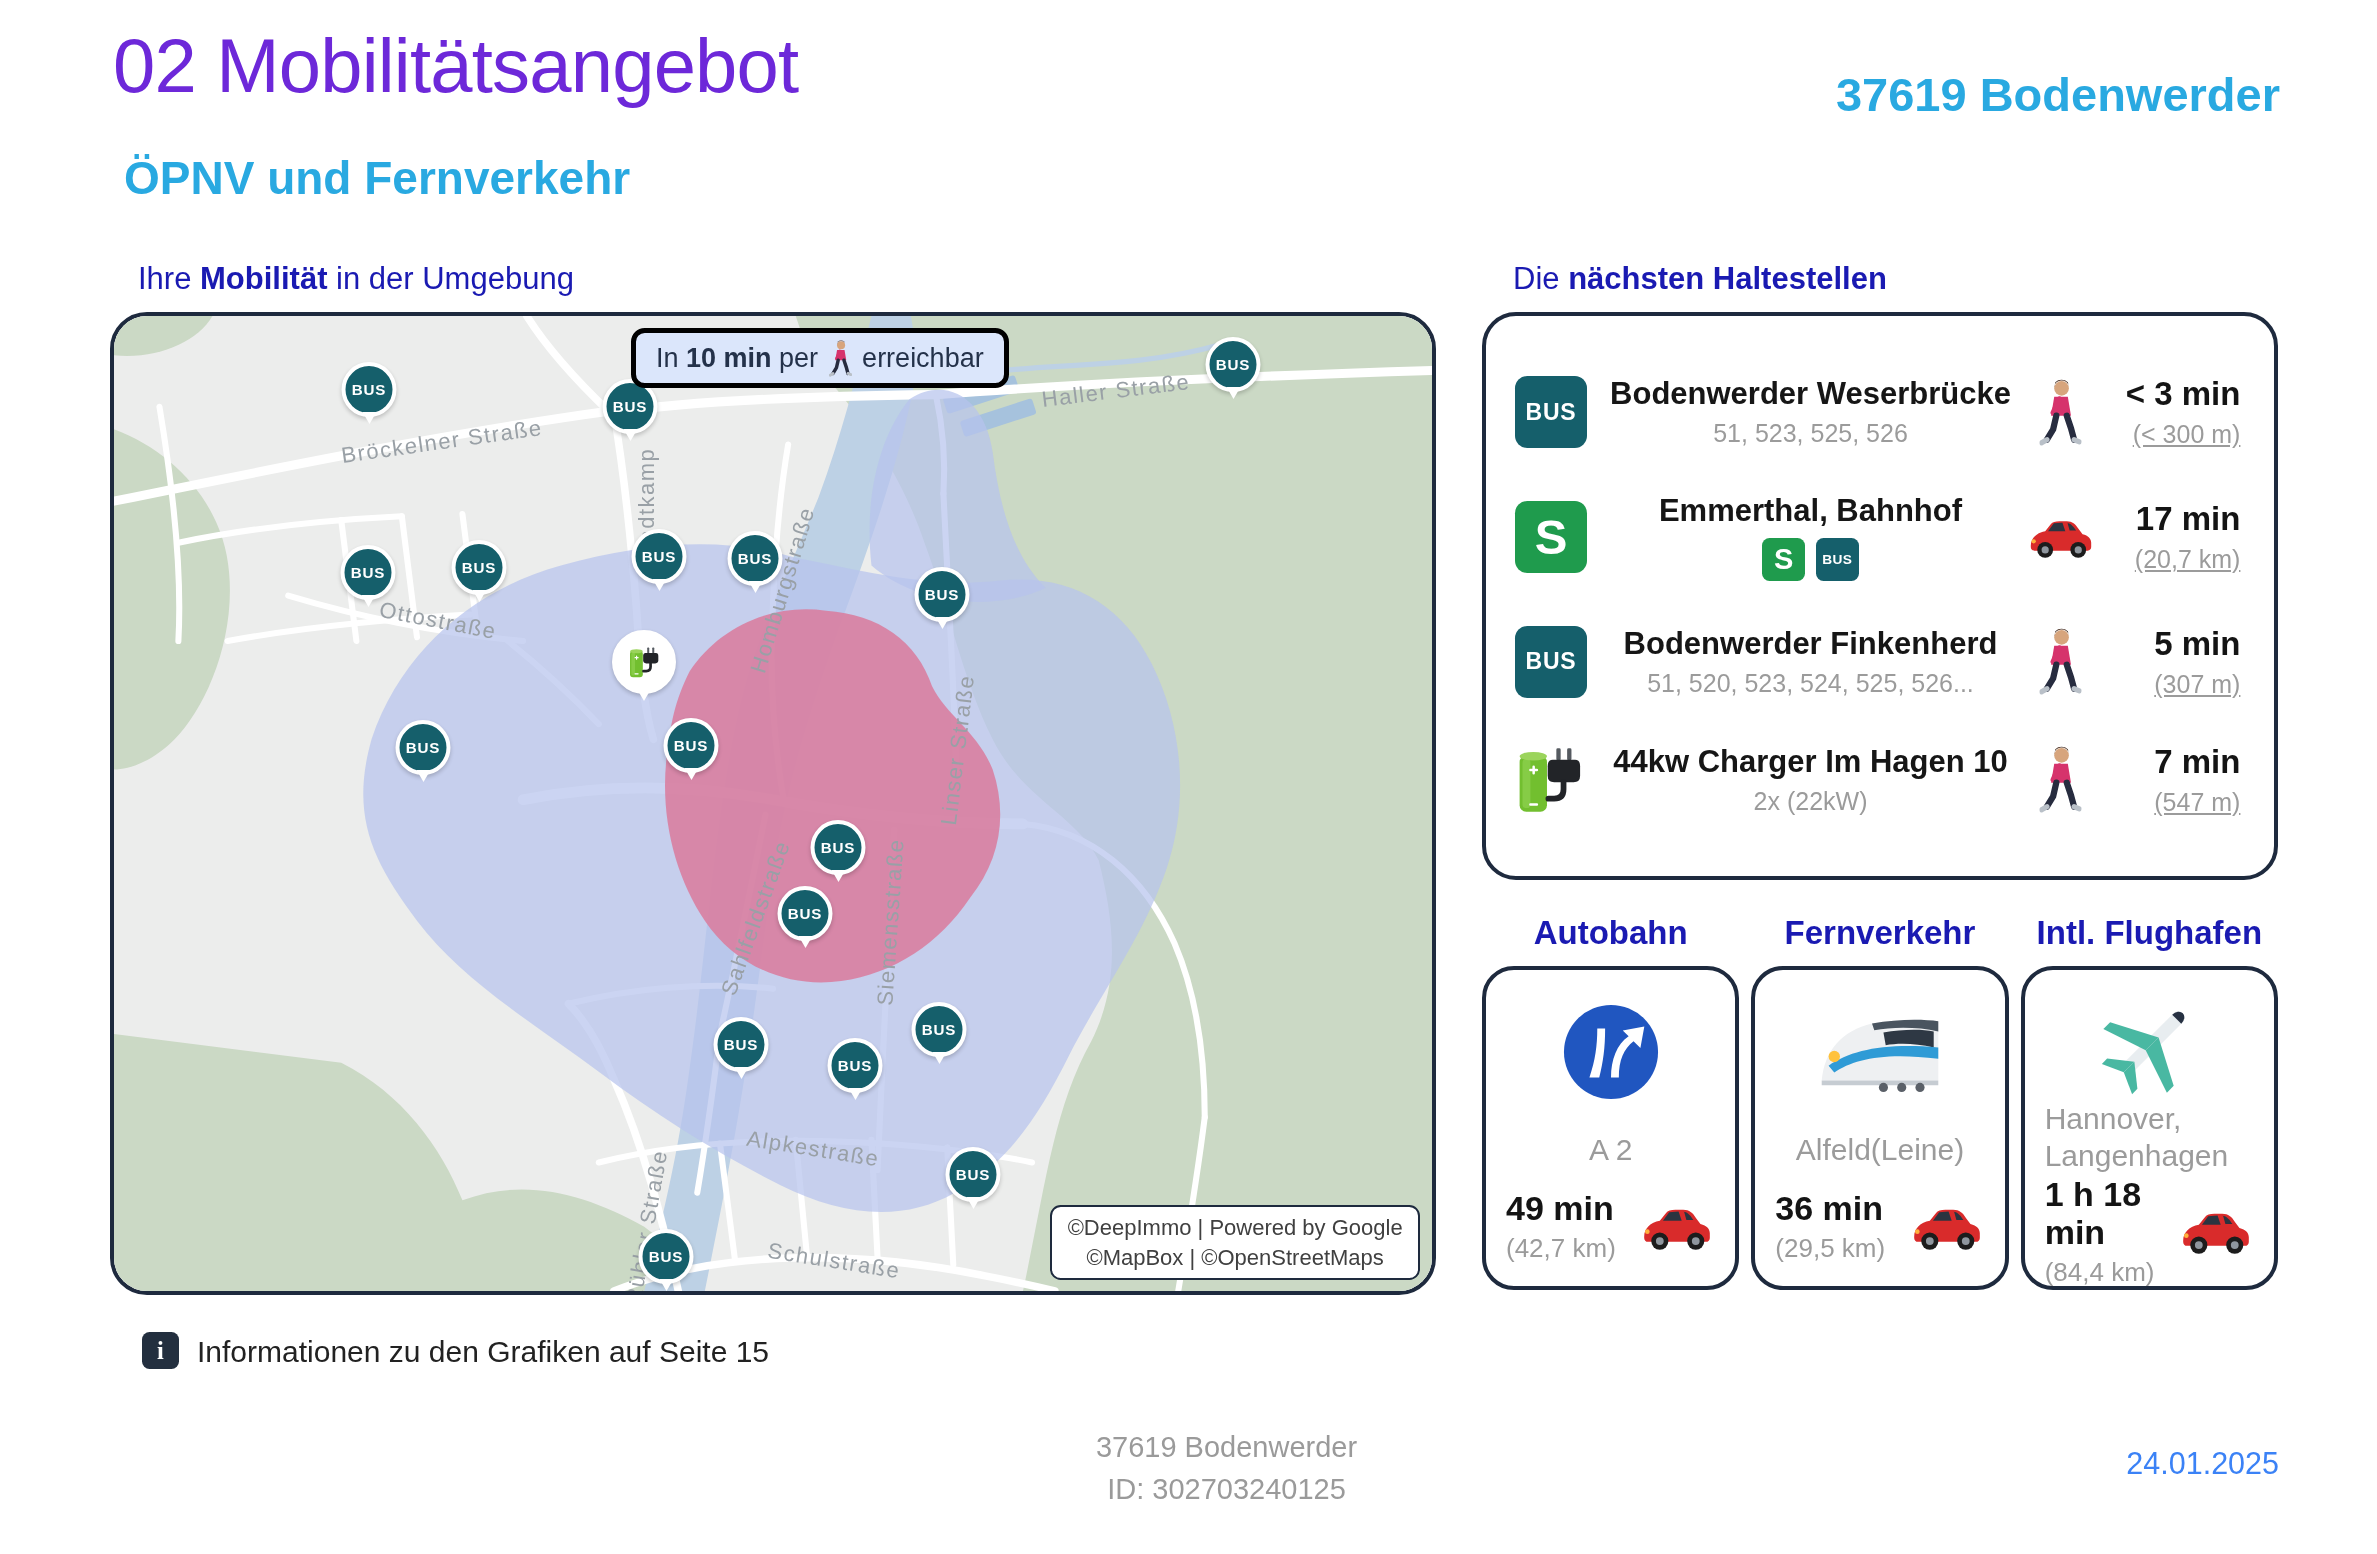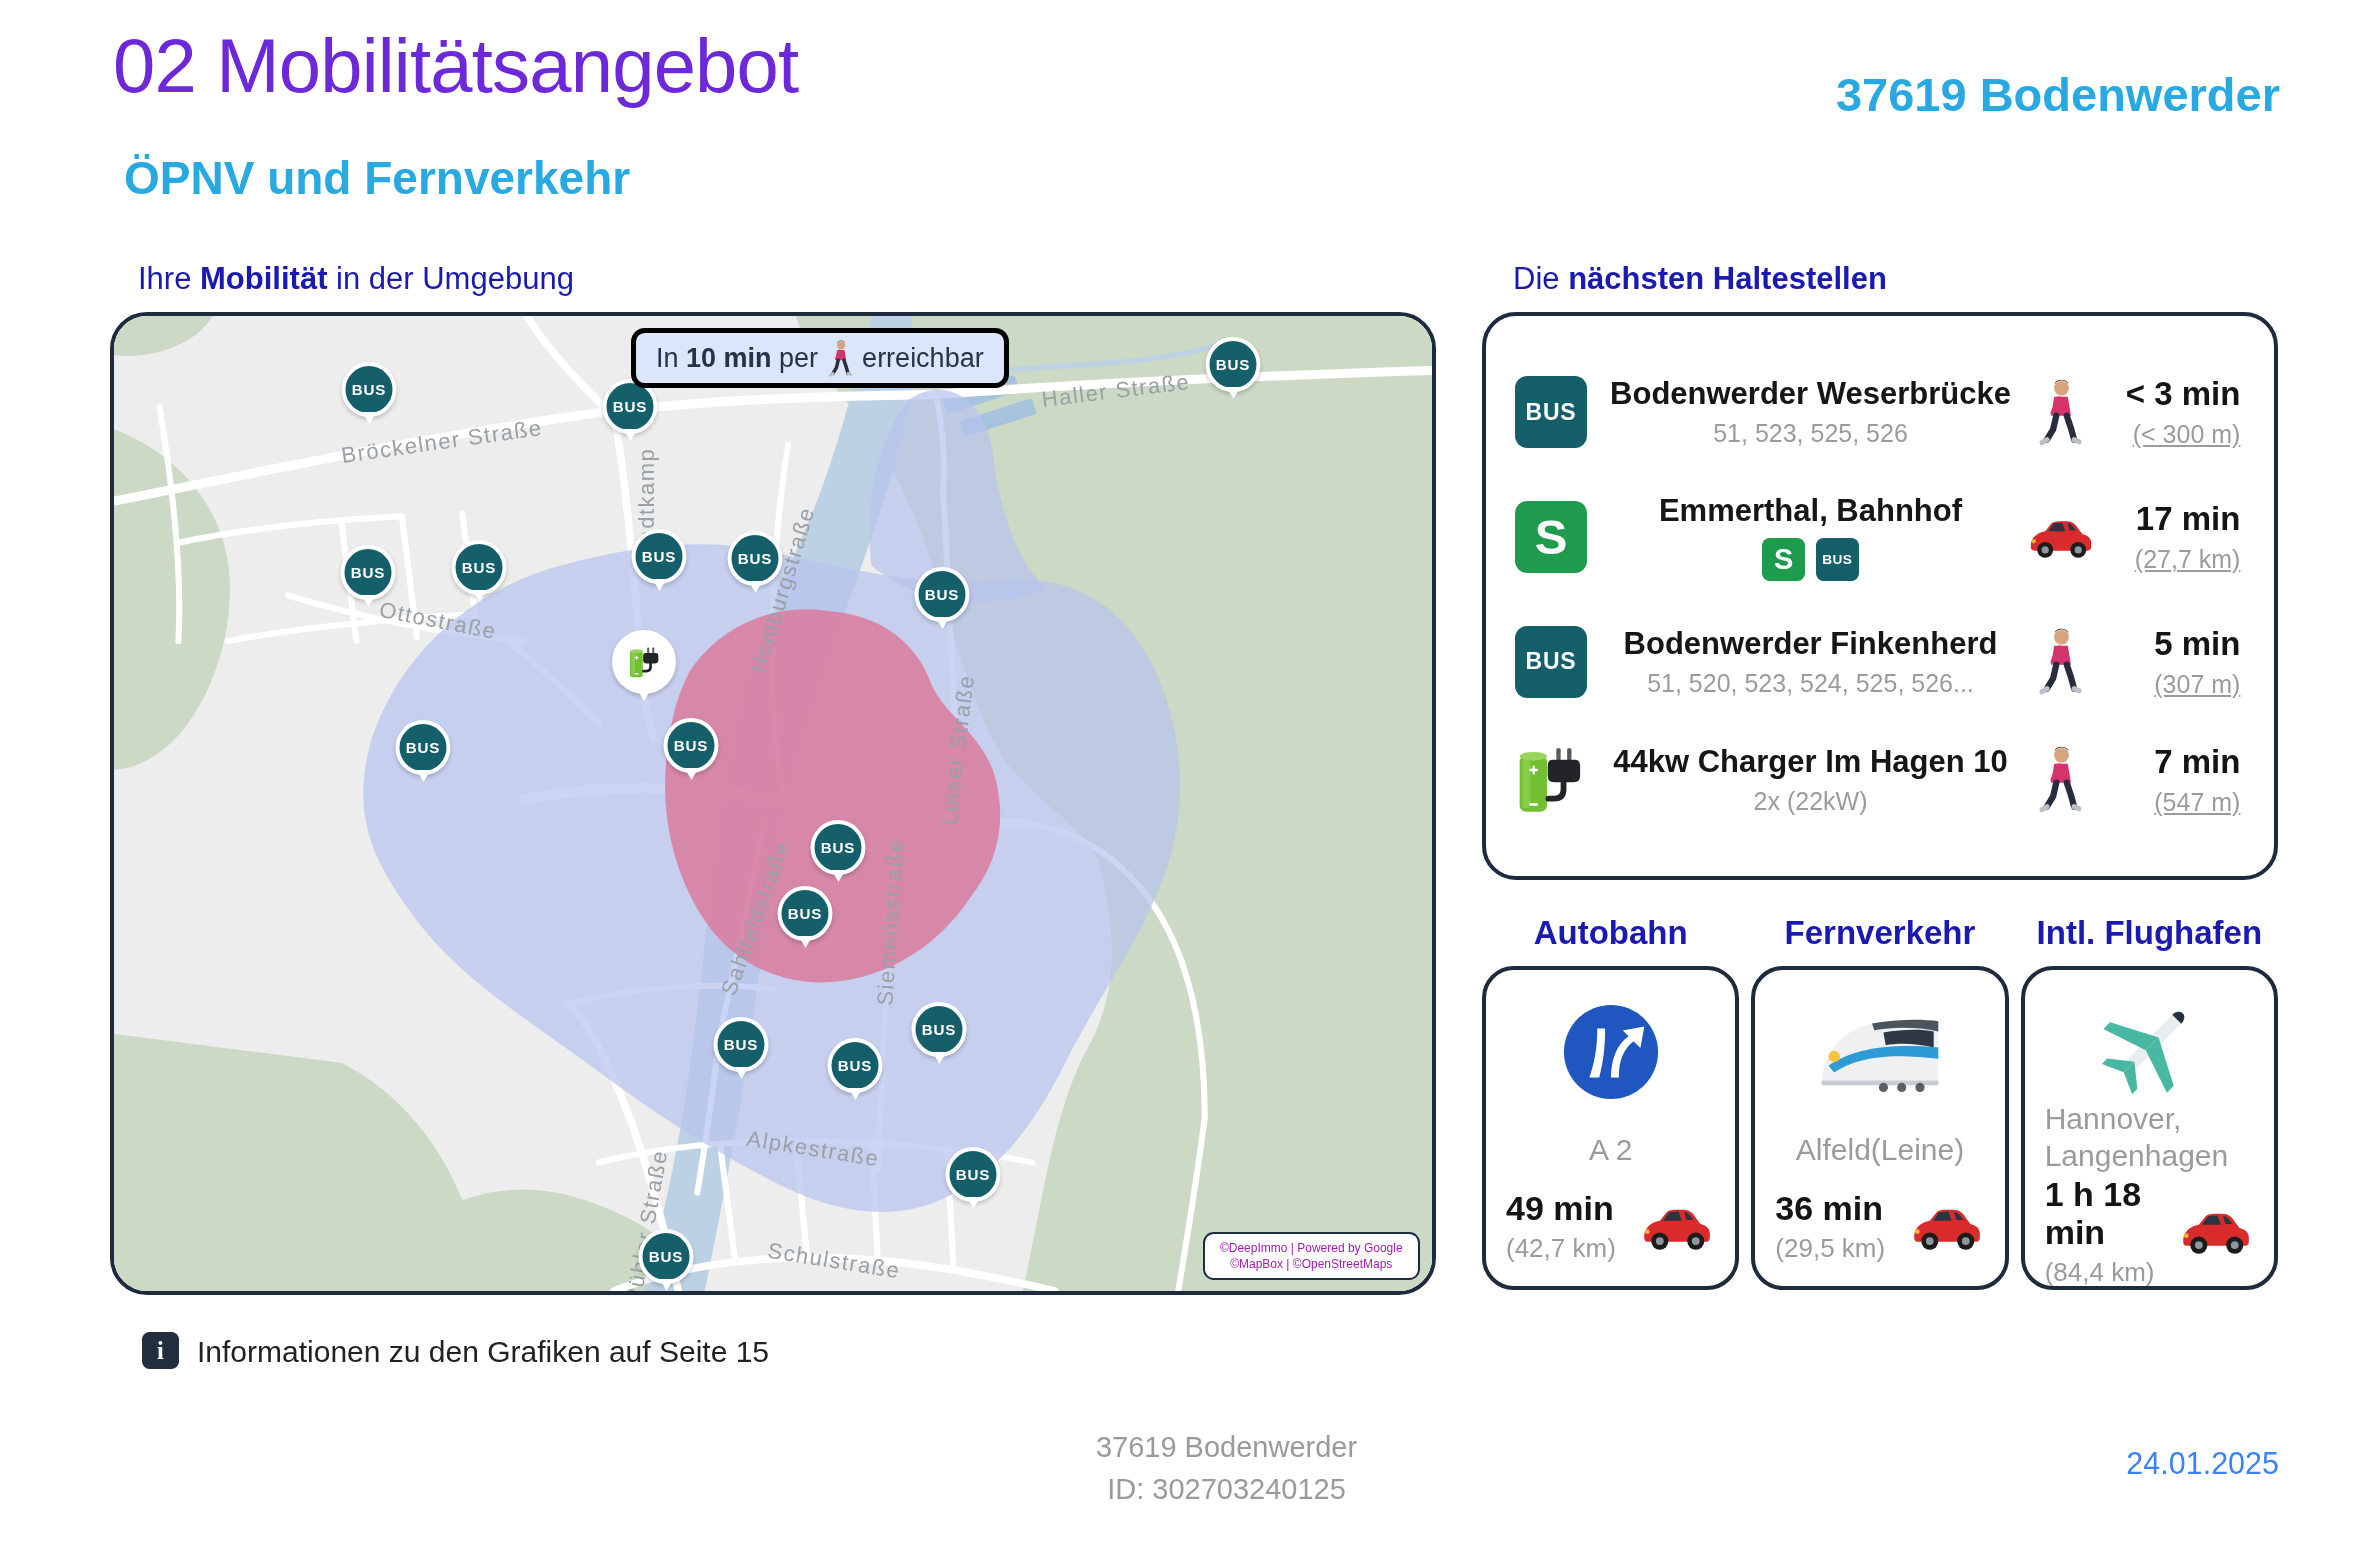--- a/index.html
+++ b/index.html
@@ -27,21 +27,21 @@
     display:flex;align-items:center;justify-content:center;color:#fff;font-weight:800;font-size:15.2px;
     letter-spacing:0.8px;transform:translate(-50%,-58%);box-shadow:0 2.3px 4.6px rgba(0,0,0,.2);}
   .pin::after{content:"";position:absolute;left:50%;bottom:-18.3px;transform:translateX(-50%);
     width:0;height:0;border:7.6px solid transparent;border-top:12.2px solid #ffffff;}
   .pin.charger{width:56px;height:56px;background:#ffffff;}
   .map-badge{position:absolute;left:517px;top:12.2px;height:50px;display:inline-flex;align-items:center;
     background:#dbe6fb;border:5px solid #000000;border-radius:13.7px;padding:0 20px;font-size:27px;color:#24324a;white-space:pre;}
   .map-badge b{font-weight:800;}
   .map-badge svg{width:23px;height:37px;margin:0 3px;}
   .map-attrib{position:absolute;right:12.2px;bottom:10.7px;background:#ffffff;border:2.3px solid #1e2a3e;border-radius:10.7px;
-    padding:6.1px 15.2px;font-size:12px;line-height:1.35;color:#a21caf;text-align:center;}
+    padding:6.1px 15.2px;font-size:22px;line-height:1.35;color:#404040;text-align:center;}
 
   
   .stops-panel{left:1482px;top:312px;width:796px;height:568px;border:4.6px solid #1e2a3e;border-radius:34px;
     box-sizing:border-box;display:flex;flex-direction:column;justify-content:space-evenly;padding:15.2px 29px;background:#fff;}
   .stop-row{display:grid;grid-template-columns:76px 1fr 61px 137px;column-gap:17px;align-items:center;}
   .badge-bus,.badge-s{width:72px;height:72px;border-radius:12.2px;display:flex;align-items:center;justify-content:center;
     color:#fff;font-weight:800;}
   .badge-bus{background:#155f6b;font-size:23px;letter-spacing:0.8px;}
   .badge-s{background:#1f9b4d;font-size:49px;}
   .badge-bus.sm,.badge-s.sm{width:43px;height:43px;border-radius:7.6px;}
@@ -321,21 +321,21 @@
           </span>
       </div>
     </div>
     <div class="stop-mode">
         <svg class="car-icon-sm" style="width:70px;height:46px;" viewBox="0 0 96 64">
           <use href="#sym-car"></use>
         </svg>
       </div>
     <div class="stop-right">
       <div class="stop-time">17 min</div>
-      <div class="stop-dist">(27,7 km)</div>
+      <div class="stop-dist">(20,7 km)</div>
     </div>
   </div>
 
   <div class="stop-row">
     <div class="badge-bus">
         <span>BUS</span>
       </div>
     <div class="stop-center">
       <div class="stop-name">Bodenwerder Finkenherd</div>
       <div class="stop-lines">51, 520, 523, 524, 525, 526...</div>

